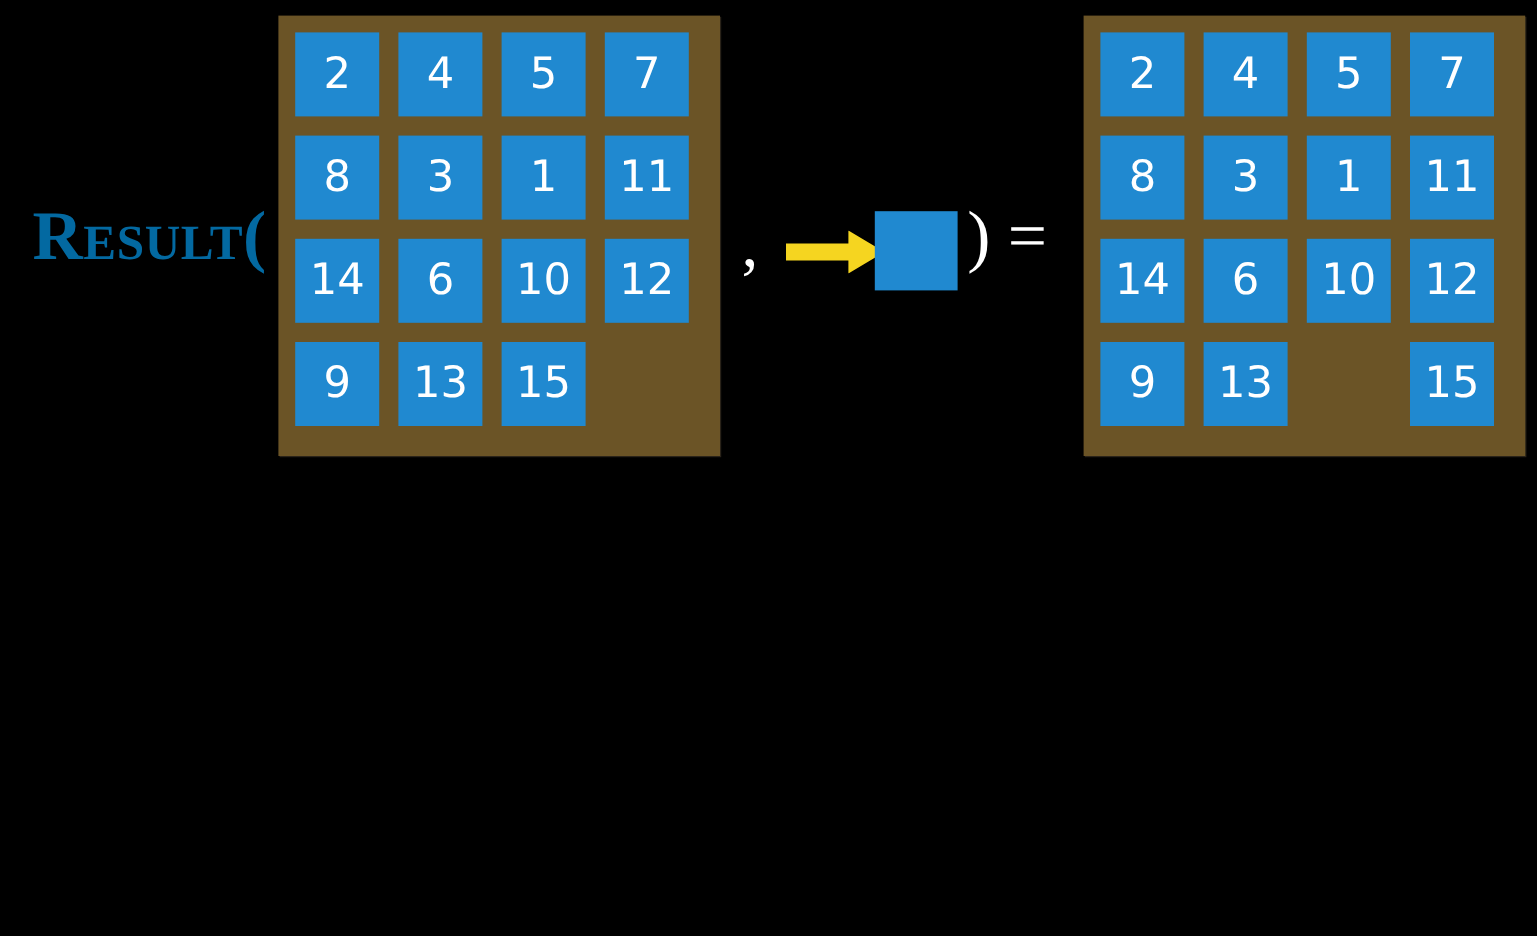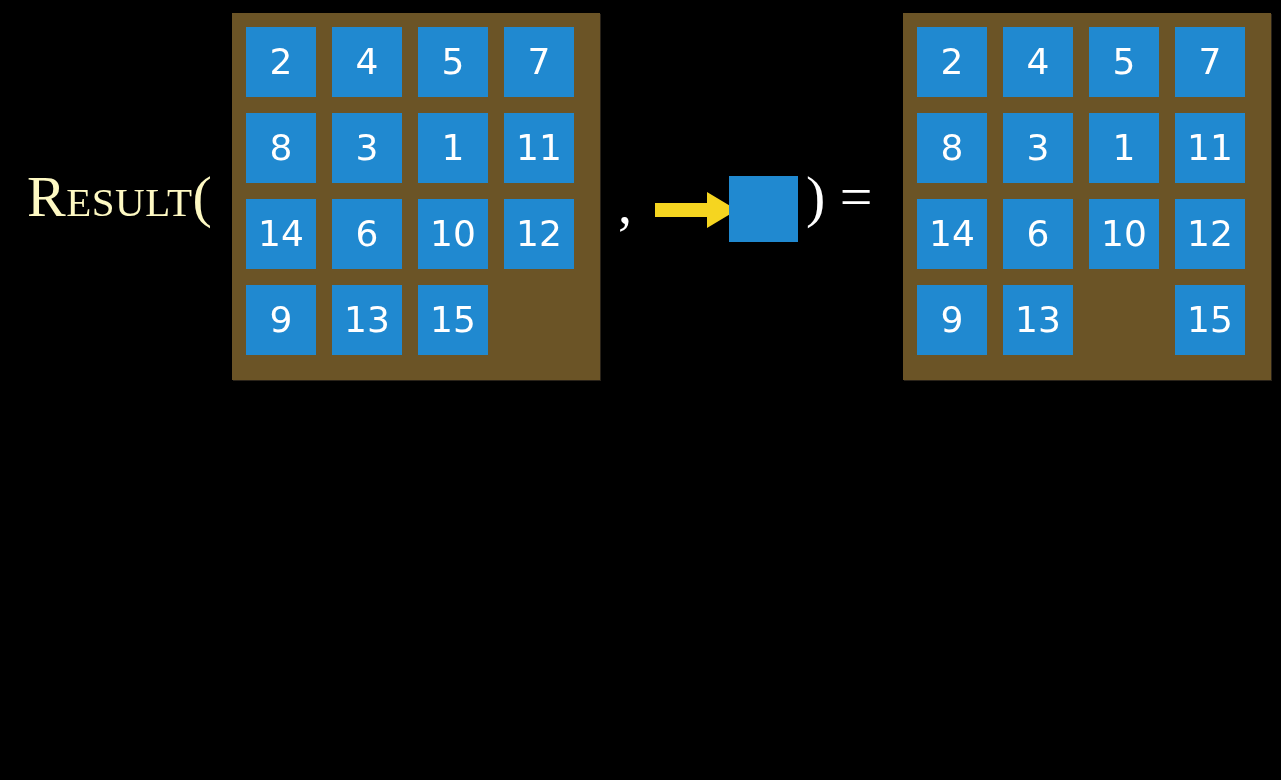--- a/index.html
+++ b/index.html
@@ -28,24 +28,24 @@
     left: 0;
     width: 1281px;
     height: 390px;
   }
   .eq-row.row-1 { top: 0; }
   .eq-row.row-2 { top: 390px; }
 
   
   .result-label {
     position: absolute;
-    color: #fef9c3;
+    color: #0369a1;
     font-family: "Liberation Serif", "DejaVu Serif", serif;
     font-variant: small-caps;
-    font-weight: normal;
+    font-weight: bold;
     white-space: nowrap;
     letter-spacing: 0.5px;
     line-height: 1;
   }
   .row-1 .result-label {
     left: 27px;
     top: 168px;
     font-size: 58px;
   }
 

